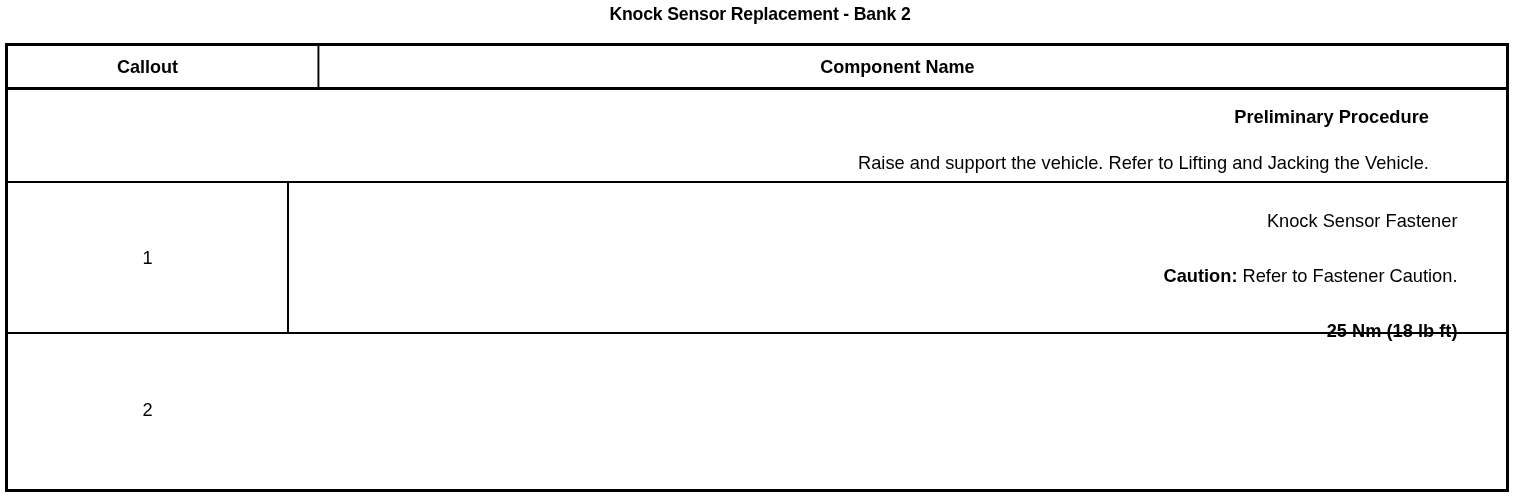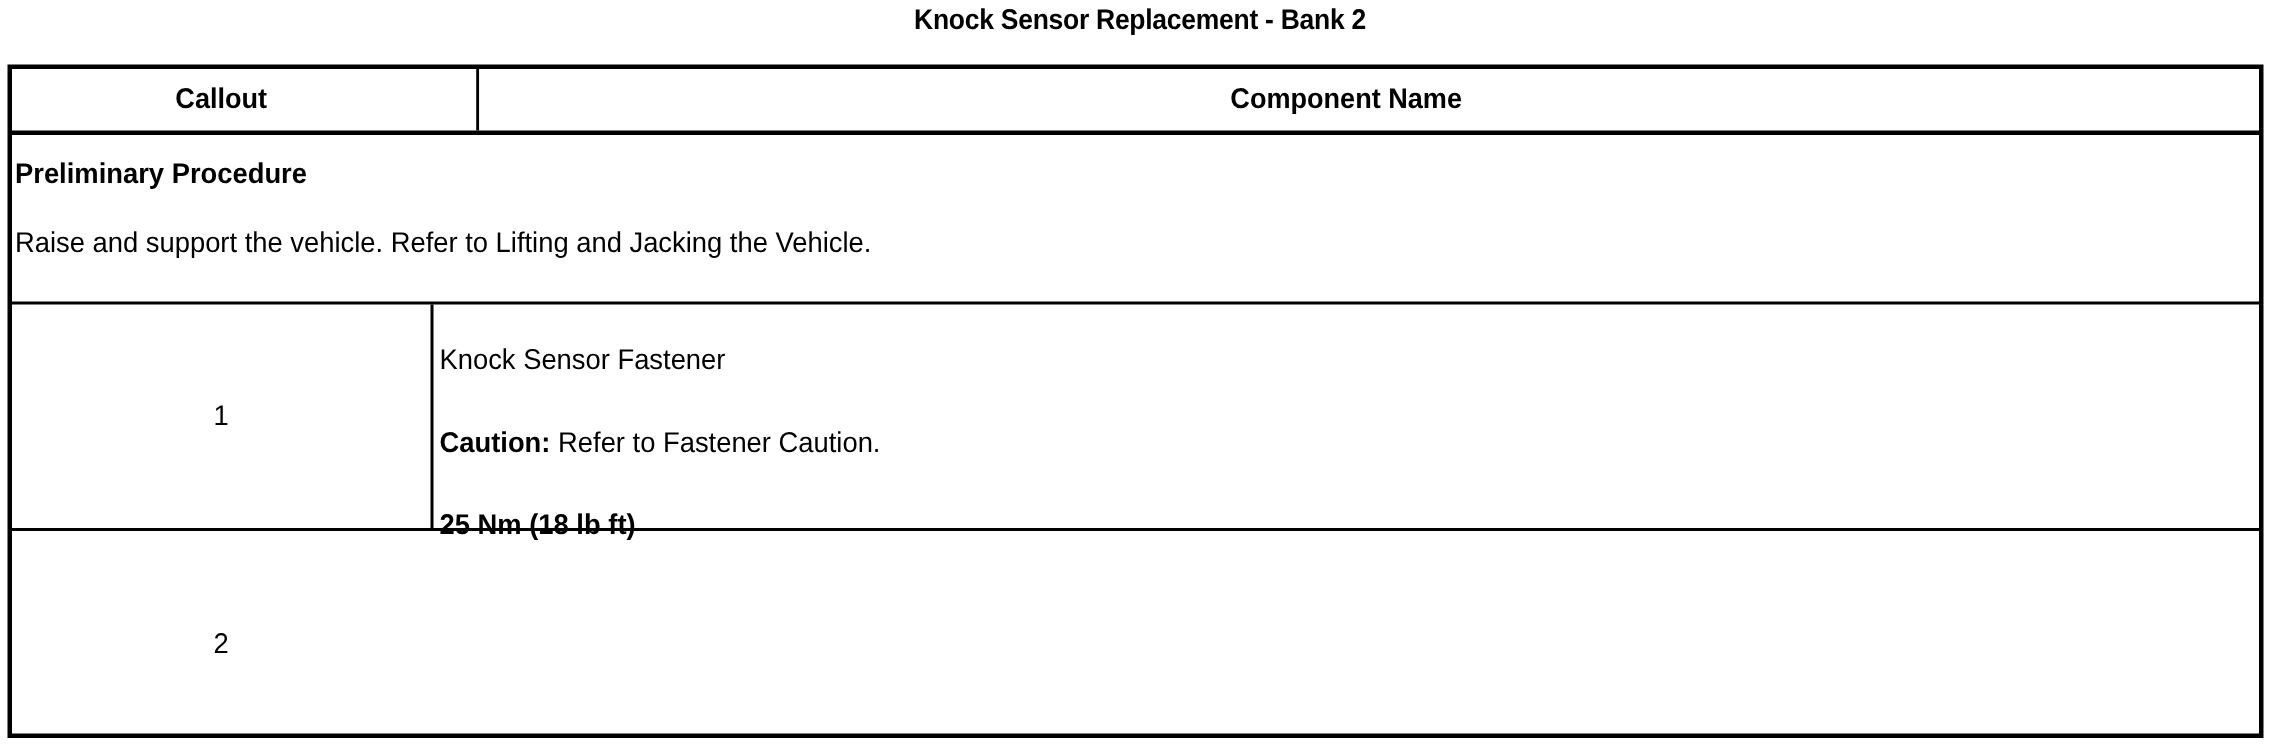--- a/index.html
+++ b/index.html
@@ -42,20 +42,21 @@
   
   .proc-table {
     position: absolute;
     left: 5px;
     top: 43px;
     width: 1504px;
     height: 449px;
     box-sizing: border-box;
     border: 3px solid #000000;
     background: #ffffff;
+    text-align: right;
   }
 
   .t-row {
     position: relative;
     box-sizing: border-box;
     width: 100%;
   }
 
   
   .row-header {
@@ -89,21 +90,21 @@
     right: 0;
     height: 100%;
     box-sizing: border-box;
   }
   .divided .cell-component {
     border-left: 2px solid #000000;
   }
 
   
   .row-prelim {
-    height: 113px;
+    height: 93px;
     border-bottom: 2px solid #000000;
     padding: 0px 18px 0 2px;
     box-sizing: border-box;
   }
   .prelim-inner {
     padding-top: 4px;
   }
   .prelim-line {
     font-size: 19px;
     line-height: 46px;

